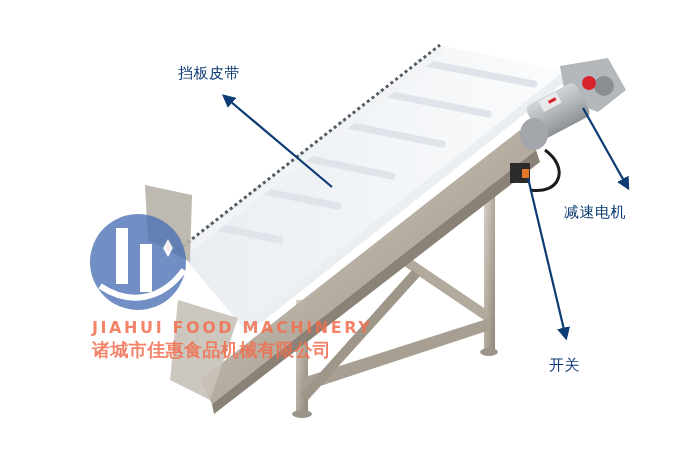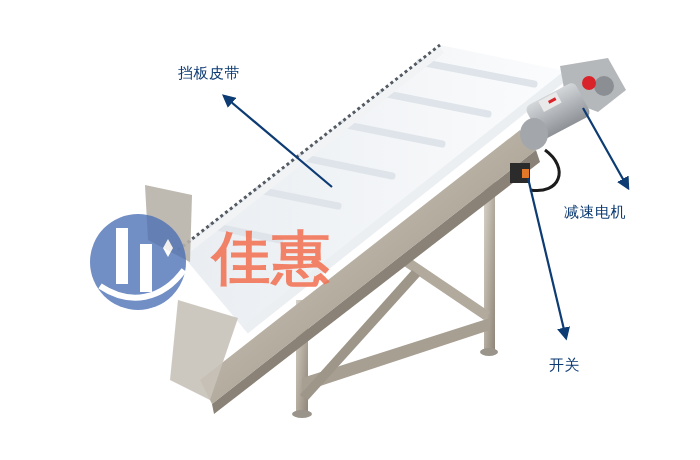--- a/index.html
+++ b/index.html
@@ -93,18 +93,19 @@
       <path d="M163,248 l5,-9 l5,9 l-5,9 z" fill="#ffffff"></path>
     </g>
 
     <g stroke="#0d3b73" stroke-width="2.2" fill="none">
       <line x1="332" y1="187" x2="224" y2="96" marker-end="url(#arrowHead)"></line>
       <line x1="583" y1="108" x2="628" y2="188" marker-end="url(#arrowHead)"></line>
       <line x1="528" y1="178" x2="566" y2="338" marker-end="url(#arrowHead)"></line>
     </g>
   </svg>
 
-  <div class="wm-brand wm-cn">佳惠</div>
+  <div class="wm-brand wm-en">JIAHUI FOOD MACHINERY</div>
+  <div class="wm-brand wm-co">诸城市佳惠食品机械有限公司</div>
 
   <div class="label" style="left:178px; top:64px;">挡板皮带</div>
   <div class="label" style="left:564px; top:203px;">减速电机</div>
   <div class="label" style="left:549px; top:356px;">开关</div>
 </div>
 
 </body></html>

